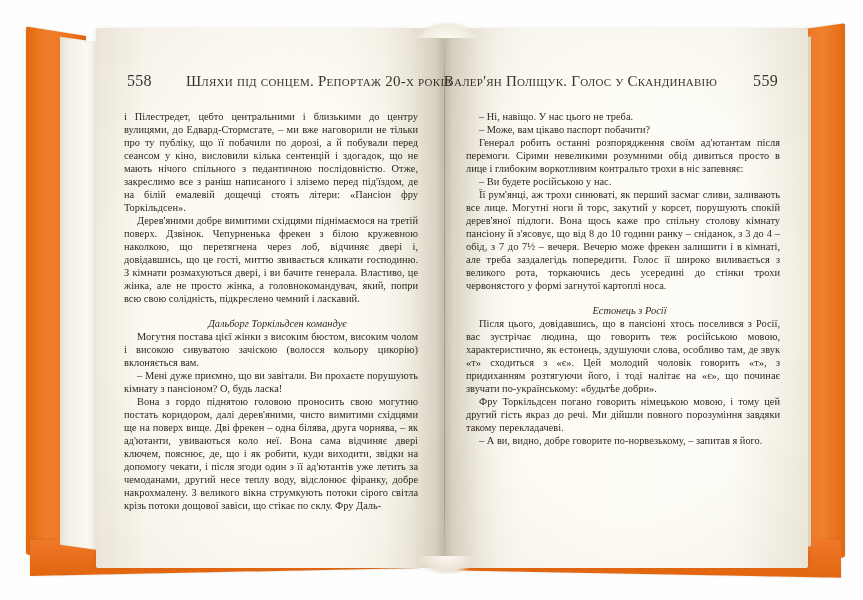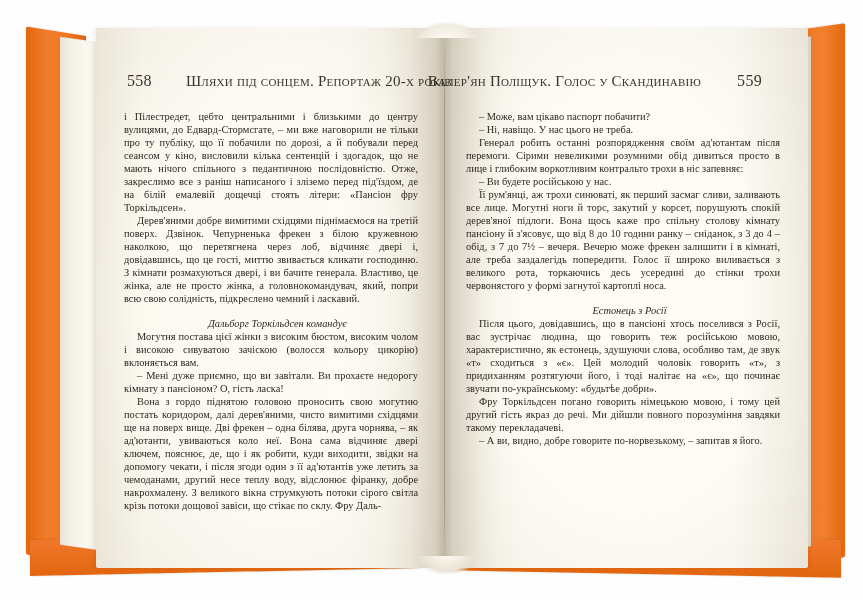--- a/index.html
+++ b/index.html
@@ -128,21 +128,21 @@
     font-variant:small-caps;
     font-size:15px;
     letter-spacing:.25px;
   }
   
   #runhead-left{display:flex;align-items:baseline;}
   #runhead-left .folio{margin-left:3px;margin-right:34px;}
   
   #runhead-right{display:flex;align-items:baseline;justify-content:flex-end;}
   #runhead-right .title{margin-right:36px;}
-  #runhead-right .folio{margin-right:18px;}
+  #runhead-right .folio{margin-right:2px;}
 
   .body{
     position:absolute;
     top:82px;
     left:0;right:0;
     font-size:10.4px;
     line-height:13px;
     text-align:justify;
     text-justify:inter-word;
     color:#2f2923;
@@ -199,40 +199,40 @@
         <div class="runhead" id="runhead-left">
           <span class="folio">558</span>
           <span class="title">Шляхи під сонцем. Репортаж 20-х років</span>
         </div>
 
         <div class="body">
           <p class="noindent">і Пілестредет, цебто центральними і близькими до центру вулицями, до Едвард-Стормсгате, – ми вже наговорили не тільки про ту публіку, що її побачили по дорозі, а й побували перед сеансом у кіно, висловили кілька сентенцій і здогадок, що не мають нічого спільного з педантичною послідовністю. Отже, закреслимо все з раніш написаного і злізeмо перед під'їздом, де на білій емалевій дощечці стоять літери: «Пансіон фру Торкільдсен».</p>
           <p>Дерев'яними добре вимитими східцями піднімаємося на третій поверх. Дзвінок. Чепурненька фрекен з білою кружевною наколкою, що перетягнена через лоб, відчиняє двері і, довідавшись, що це гості, миттю звивається кликати господиню. З кімнати розмахуються двері, і ви бачите генерала. Властиво, це жінка, але не просто жінка, а головнокомандувач, який, попри всю свою солідність, підкреслено чемний і ласкавий.</p>
           <p class="sub">Дальборг Торкільдсен командує</p>
           <p>Могутня постава цієї жінки з високим бюстом, високим чолом і високою сивуватою зачіскою (волосся кольору цикорію) вклоняється вам.</p>
-          <p class="dialog">– Мені дуже приємно, що ви завітали. Ви прохаєте недорогу кімнату з пансіоном? О, гість ласка!</p>
+          <p class="dialog">– Мені дуже приємно, що ви завітали. Ви прохаєте порушують кімнату з пансіоном? О, будь ласка!</p>
           <p>Вона з гордо піднятою головою проносить свою могутню постать коридором, далі дерев'яними, чисто вимитими східцями ще на поверх вище. Дві фрекен – одна білява, друга чорнява, – як ад'ютанти, увиваються коло неї. Вона сама відчиняє двері ключем, пояснює, де, що і як робити, куди виходити, звідки на допомогу чекати, і після згоди один з її ад'ютантів уже летить за чемоданами, другий несе теплу воду, відслонює фіранку, добре накрохмалену. З великого вікна струмкують потоки сірого світла крізь потоки дощової завіси, що стікає по склу. Фру Даль-</p>
         </div>
 
       </div>
     </div>
   </div>
 
   <div class="leaf" id="leaf-right">
     <div class="leaf-inner">
       <div class="page" id="page-right">
 
         <div class="runhead" id="runhead-right">
           <span class="title">Валер'ян Поліщук. Голос у Скандинавію</span>
           <span class="folio">559</span>
         </div>
 
         <div class="body">
+          <p class="dialog">– Ні, навіщо. У нас цього не треба.</p>
           <p class="dialog">– Може, вам цікаво паспорт побачити?</p>
-          <p class="dialog">– Ні, навіщо. У нас цього не треба.</p>
           <p>Генерал робить останні розпорядження своїм ад'ютантам після перемоги. Сірими невеликими розумними обід дивиться просто в лице і глибоким воркотливим контральто трохи в ніс запевняє:</p>
           <p class="dialog">– Ви будете російською у нас.</p>
           <p>Її рум'янці, аж трохи синюваті, як перший засмаг сливи, заливають все лице. Могутні ноги й торс, закутий у корсет, порушують спокій дерев'яної підлоги. Вона щось каже про спільну столову кімнату пансіону й з'ясовує, що від 8 до 10 години ранку – сніданок, з 3 до 4 – обід, з 7 до 7½ – вечеря. Вечерю може фрекен залишити і в кімнаті, але треба заздалегідь попередити. Голос її широко виливається з великого рота, торкаючись десь усередині до стінки трохи червонястого у формі загнутої картоплі носа.</p>
           <p class="sub">Естонець з Росії</p>
           <p>Після цього, довідавшись, що в пансіоні хтось поселився з Росії, вас зустрічає людина, що говорить теж російською мовою, характеристично, як естонець, здушуючи слова, особливо там, де звук «т» сходиться з «є». Цей молодий чоловік говорить «т», з придиханням розтягуючи його, і тоді налітає на «є», що починає звучати по-українському: «будьтѣе добри».</p>
           <p>Фру Торкільдсен погано говорить німецькою мовою, і тому цей другий гість якраз до речі. Ми дійшли повного порозуміння завдяки такому перекладачеві.</p>
           <p class="dialog">– А ви, видно, добре говорите по-норвезькому, – запитав я його.</p>
         </div>
 
       </div>

